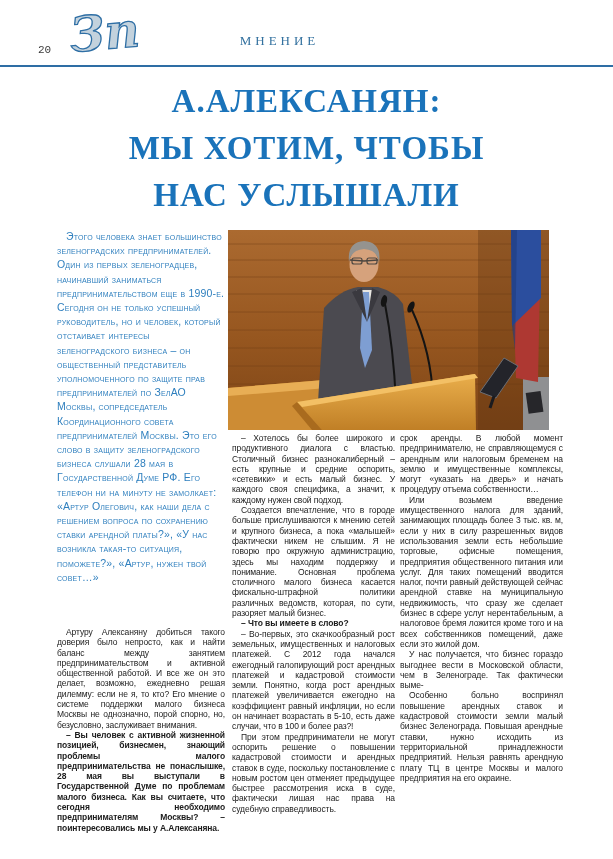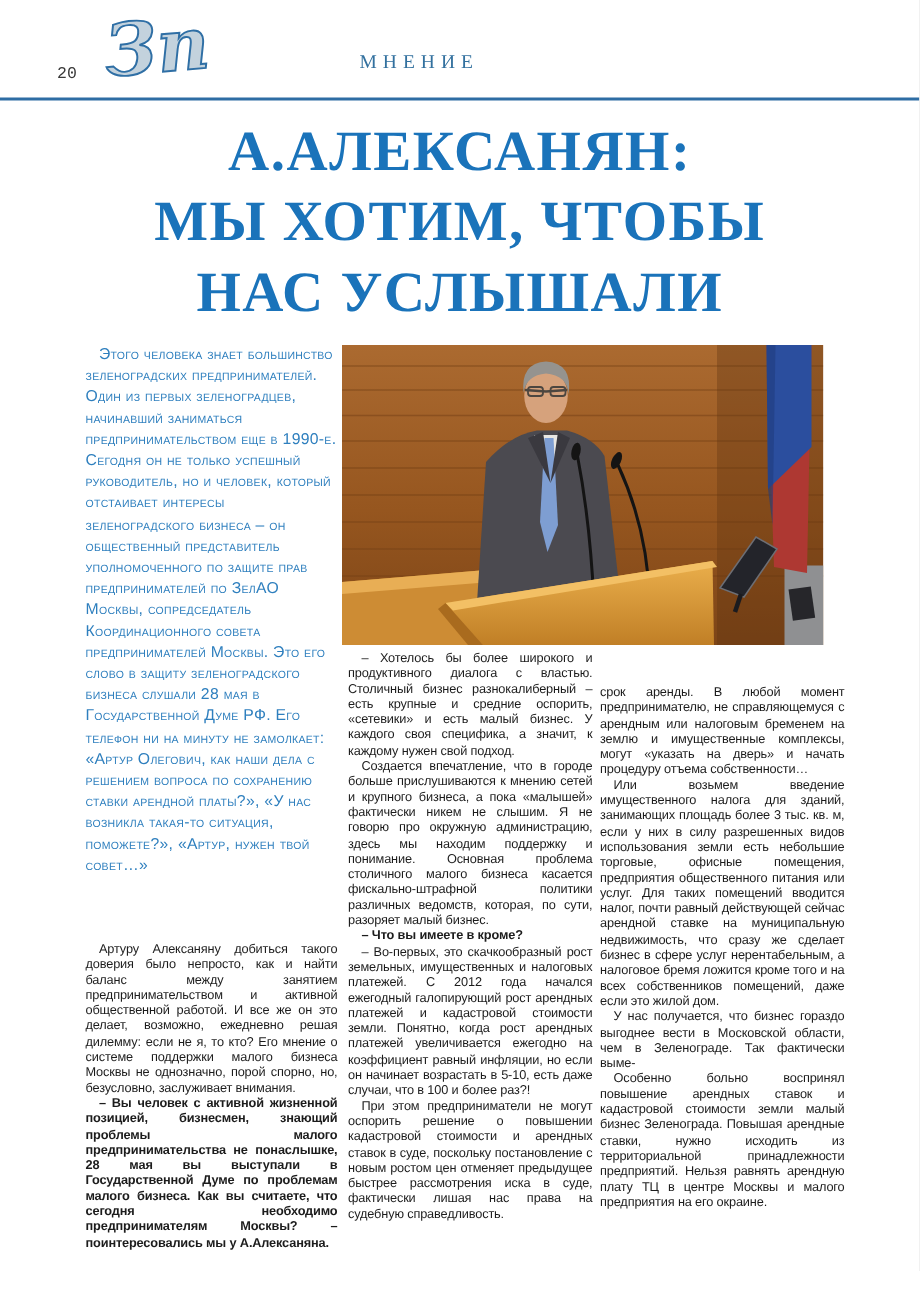--- a/index.html
+++ b/index.html
@@ -46,42 +46,42 @@
     font-family:"Liberation Serif",serif;
     font-size:13px;letter-spacing:4px;
     color:var(--section-blue);
   }
   
   .headline{
     position:absolute;left:0;top:78px;width:613px;margin:0;
     text-align:center;
     font-family:"Liberation Serif",serif;
     font-weight:bold;
-    font-size:38px;line-height:47px;letter-spacing:1px;
+    font-size:33px;line-height:47px;letter-spacing:1px;
     color:var(--headline-blue);
     white-space:pre-line;
   }
   
   .col{position:absolute;color:var(--body-text);}
   .intro{
     left:57px;top:229px;width:168px;
     font-size:10.5px;line-height:14.2px;
     font-variant:small-caps;
     letter-spacing:.2px;
     color:var(--intro-blue);
     text-align:left;
   }
   .intro p{margin:0;text-indent:9px;}
   .bodycol{
     font-size:8.5px;line-height:10.3px;
     letter-spacing:-0.1px;
     text-align:justify;
   }
   .bodycol p{margin:0;text-indent:9px;}
-  .bodycol p.noindent{text-indent:0;margin-top:23px;}
+  .bodycol p.noindent{text-indent:0;}
   .bodycol p.q{font-weight:bold;}
   .col1b{left:57px;top:627px;width:168px;}
   .col2{left:232px;top:433px;width:163px;}
   .col3{left:400px;top:433px;width:163px;}
   
   .photo{
     position:absolute;left:228px;top:230px;width:321px;height:200px;
     margin:0;overflow:hidden;
   }
   .photo svg{display:block;width:321px;height:200px;}
@@ -184,21 +184,21 @@
   </figure>
 
   <div class="col bodycol col1b">
     <p>Артуру Алексаняну добиться такого доверия было непросто, как и найти баланс между занятием предпринимательством и активной общественной работой. И все же он это делает, возможно, ежедневно решая дилемму: если не я, то кто? Его мнение о системе поддержки малого бизнеса Москвы не однозначно, порой спорно, но, безусловно, заслуживает внимания.</p>
     <p class="q">– Вы человек с активной жизненной позицией, бизнесмен, знающий проблемы малого предпринимательства не понаслышке, 28 мая вы выступали в Государственной Думе по проблемам малого бизнеса. Как вы считаете, что сегодня необходимо предпринимателям Москвы? – поинтересовались мы у А.Алексаняна.</p>
   </div>
 
   <div class="col bodycol col2">
     <p>– Хотелось бы более широкого и продуктивного диалога с властью. Столичный бизнес разнокалиберный – есть крупные и средние оспорить, «сетевики» и есть малый бизнес. У каждого своя специфика, а значит, к каждому нужен свой подход.</p>
     <p>Создается впечатление, что в городе больше прислушиваются к мнению сетей и крупного бизнеса, а пока «малышей» фактически никем не слышим. Я не говорю про окружную администрацию, здесь мы находим поддержку и понимание. Основная проблема столичного малого бизнеса касается фискально-штрафной политики различных ведомств, которая, по сути, разоряет малый бизнес.</p>
-    <p class="q">– Что вы имеете в кроме?</p>
+    <p class="q">– Что вы имеете в слово?</p>
     <p>– Во-первых, это скачкообразный рост земельных, имущественных и налоговых платежей. С 2012 года начался ежегодный галопирующий рост арендных платежей и кадастровой стоимости земли. Понятно, когда рост арендных платежей увеличивается ежегодно на коэффициент равный инфляции, но если он начинает возрастать в 5-10, есть даже случаи, что в 100 и более раз?!</p>
     <p>При этом предприниматели не могут оспорить решение о повышении кадастровой стоимости и арендных ставок в суде, поскольку постановление с новым ростом цен отменяет предыдущее быстрее рассмотрения иска в суде, фактически лишая нас права на судебную справедливость.</p>
   </div>
 
   <div class="col bodycol col3">
     <p class="noindent">срок аренды. В любой момент предпринимателю, не справляющемуся с арендным или налоговым бременем на землю и имущественные комплексы, могут «указать на дверь» и начать процедуру отъема собственности…</p>
     <p>Или возьмем введение имущественного налога для зданий, занимающих площадь более 3 тыс. кв. м, если у них в силу разрешенных видов использования земли есть небольшие торговые, офисные помещения, предприятия общественного питания или услуг. Для таких помещений вводится налог, почти равный действующей сейчас арендной ставке на муниципальную недвижимость, что сразу же сделает бизнес в сфере услуг нерентабельным, а налоговое бремя ложится кроме того и на всех собственников помещений, даже если это жилой дом.</p>
     <p>У нас получается, что бизнес гораздо выгоднее вести в Московской области, чем в Зеленограде. Так фактически выме-</p>
     <p>Особенно больно воспринял повышение арендных ставок и кадастровой стоимости земли малый бизнес Зеленограда. Повышая арендные ставки, нужно исходить из территориальной принадлежности предприятий. Нельзя равнять арендную плату ТЦ в центре Москвы и малого предприятия на его окраине.</p>
   </div>

